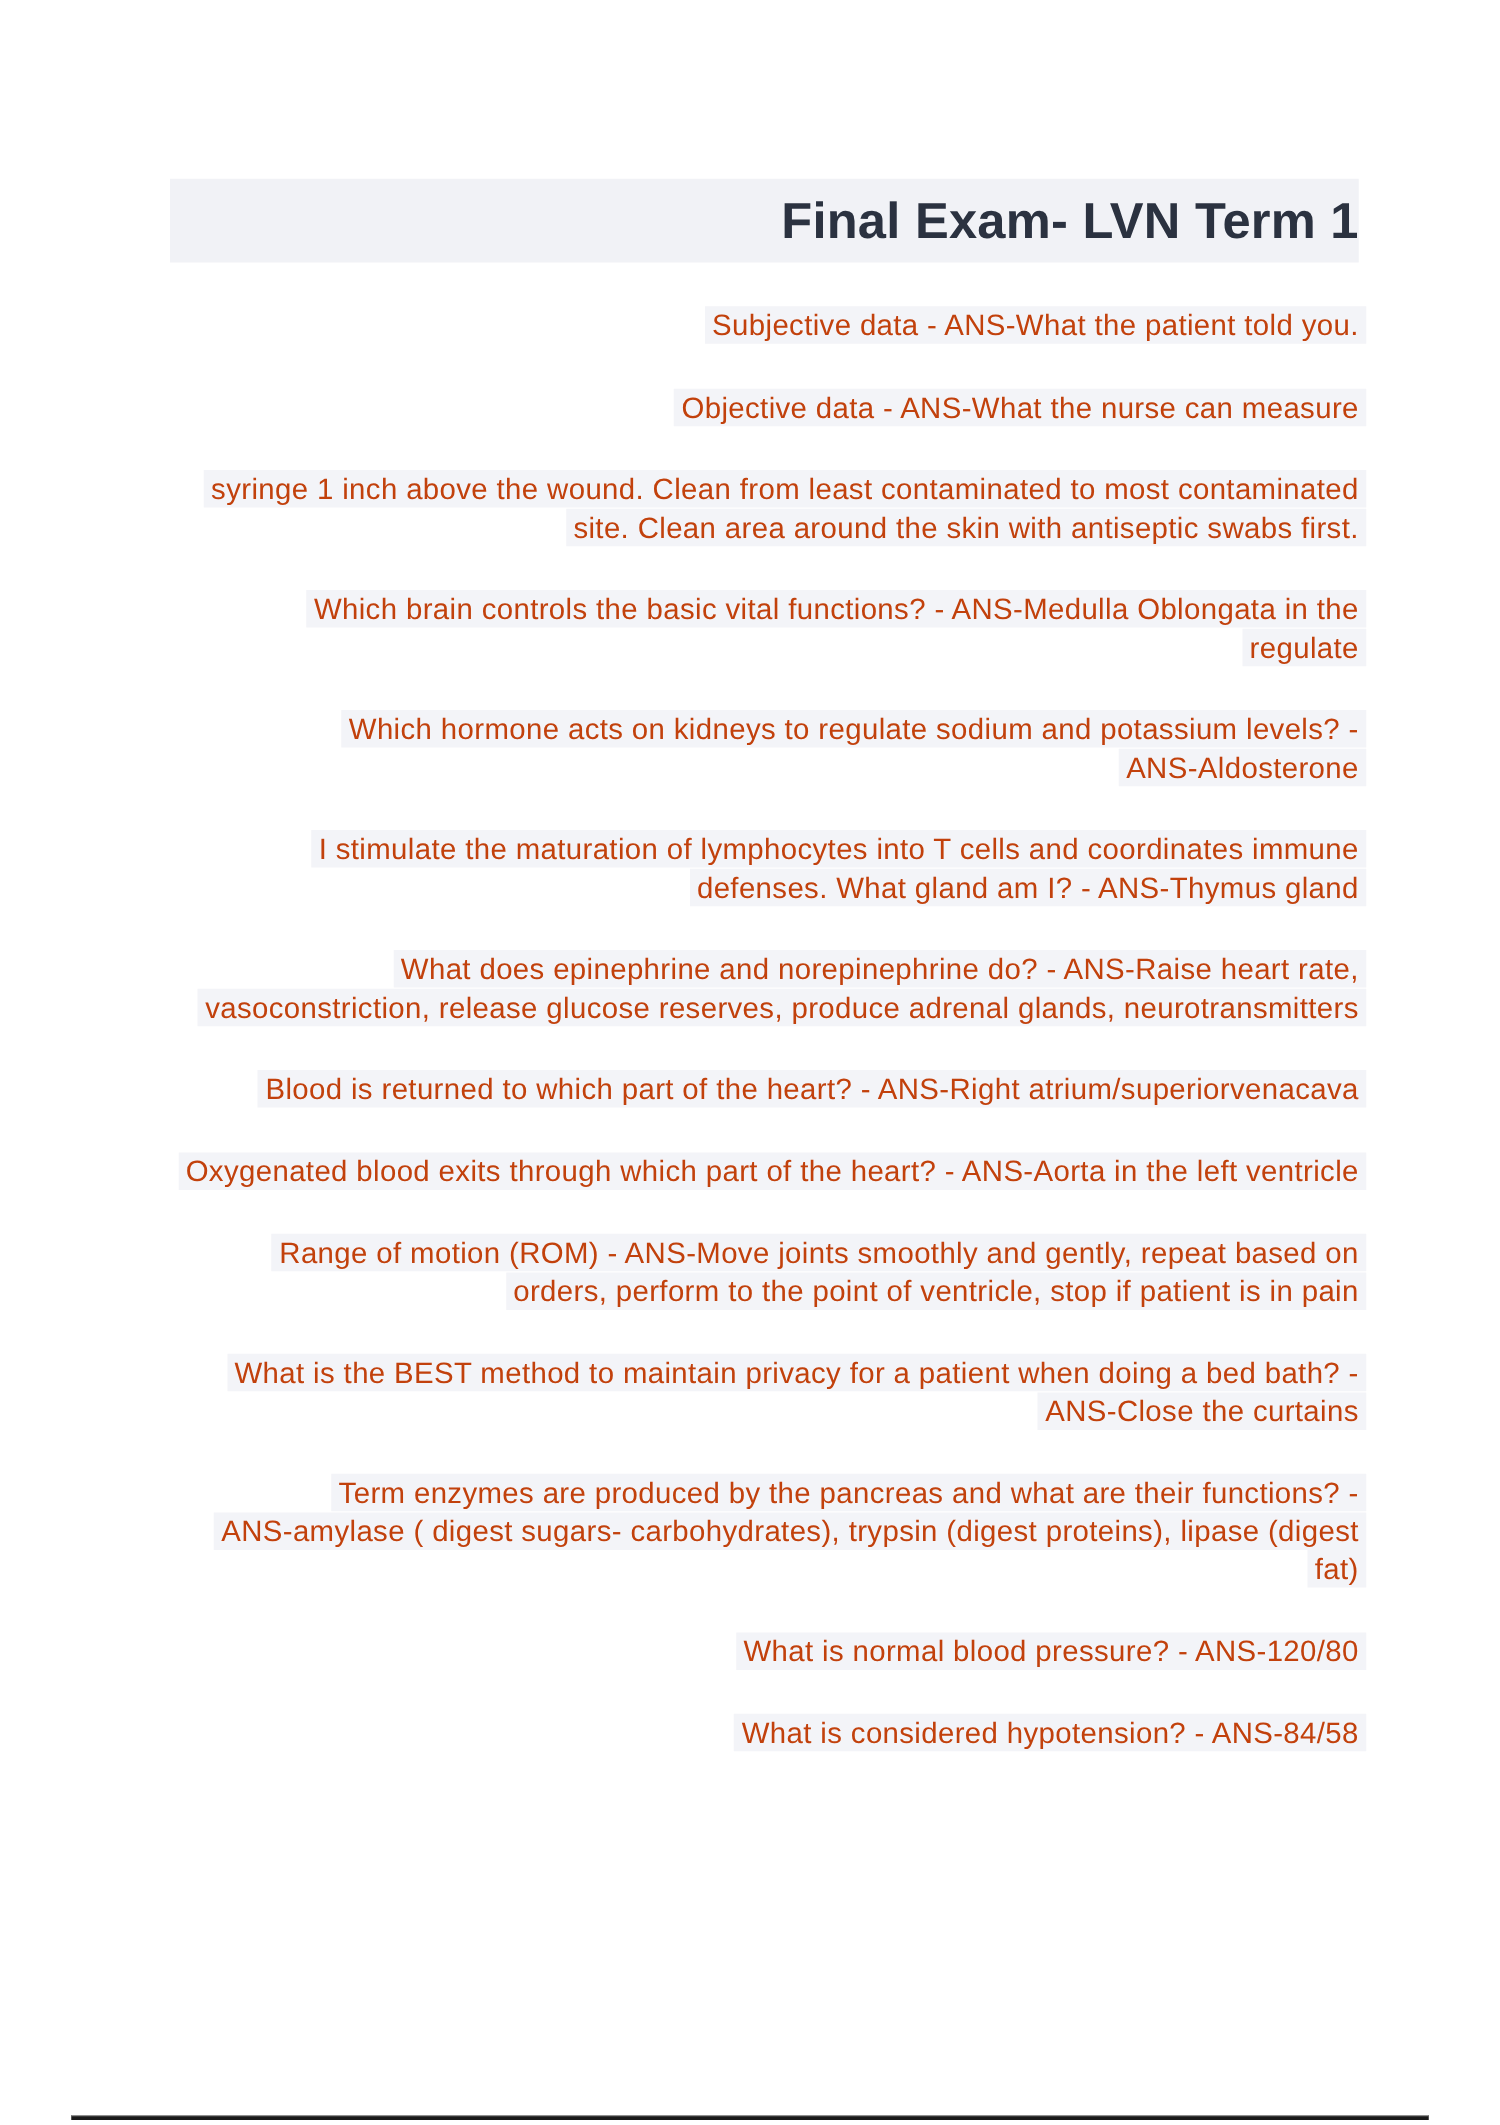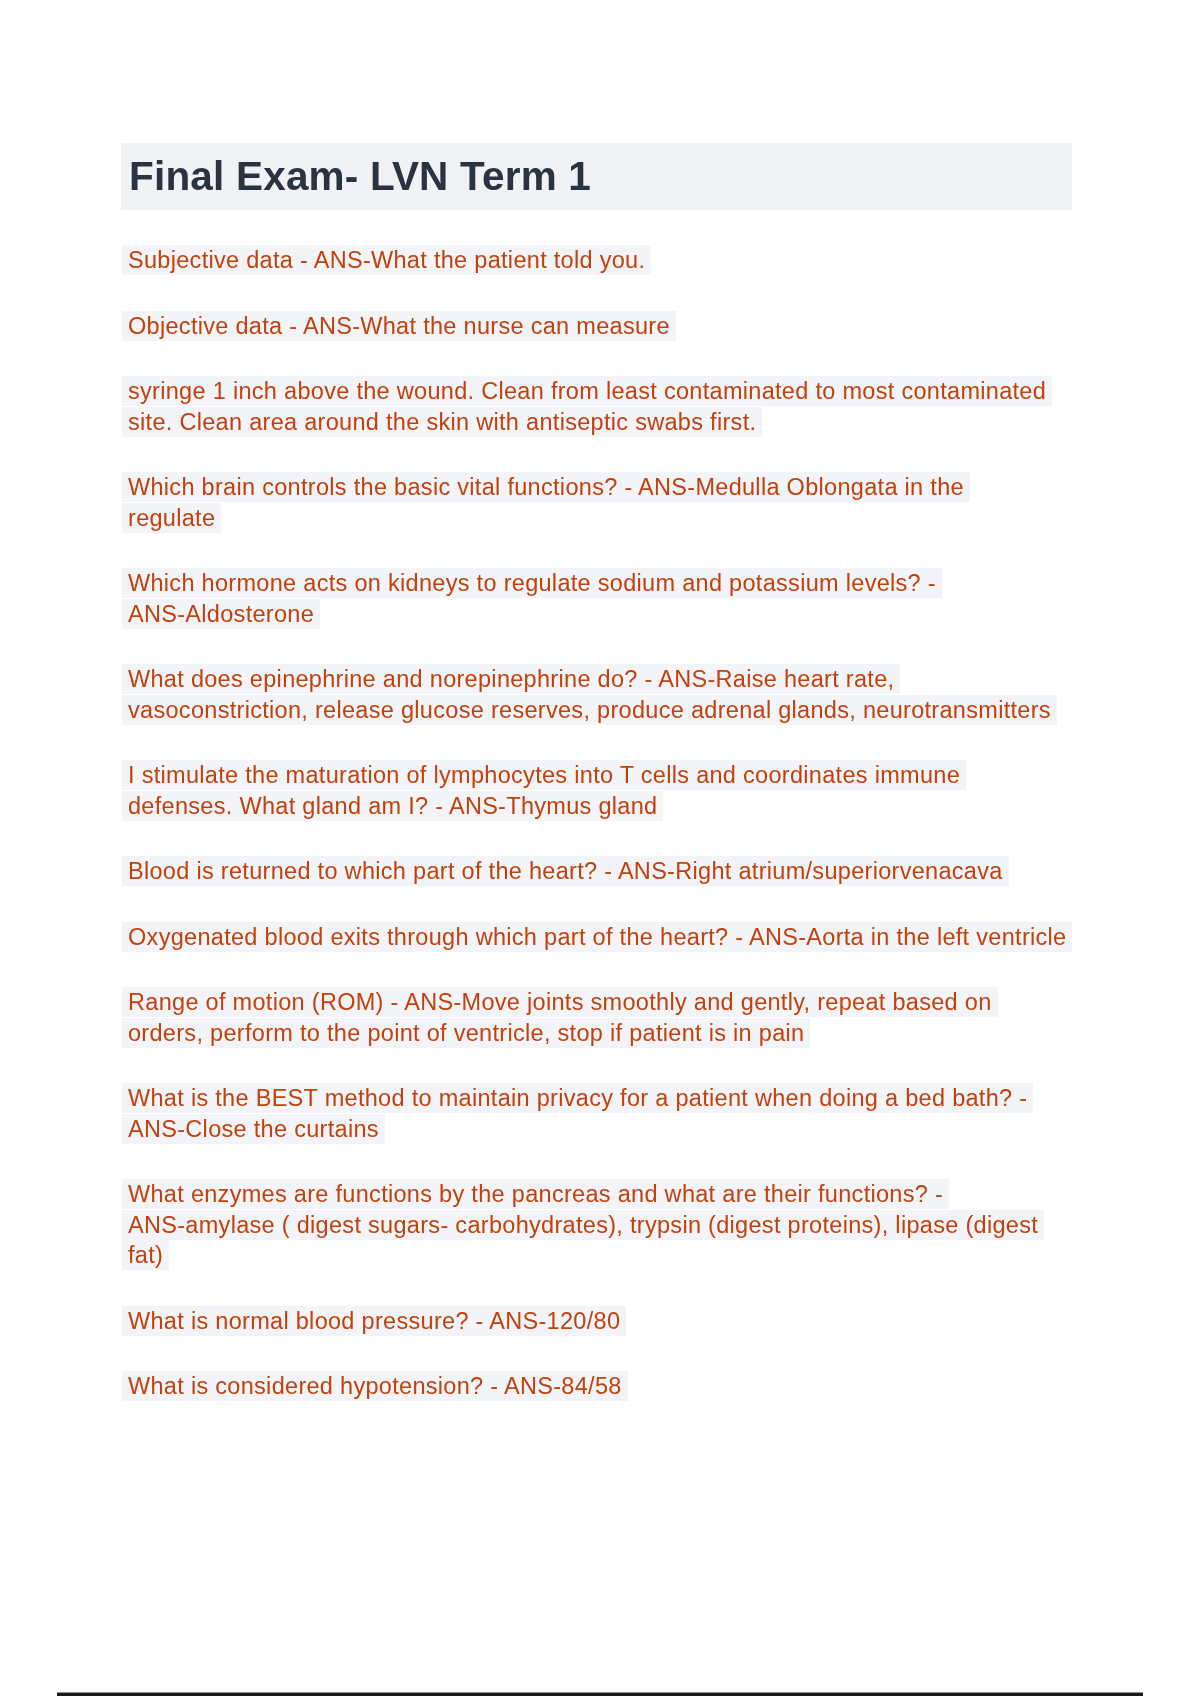--- a/index.html
+++ b/index.html
@@ -10,23 +10,24 @@
   .page {
     position: relative;
     width: 1200px;
     height: 1700px;
     background: #ffffff;
     overflow: hidden;
     font-family: "Liberation Sans", "DejaVu Sans", sans-serif;
   }
   .content {
     position: absolute;
-    left: 121px;
+    left: 136px;
     top: 143px;
     width: 951px;
+    text-align: right;
   }
   .doc-title {
     margin: 0;
     height: 67px;
     line-height: 67px;
     padding: 0 0 0 8px;
     background: #f1f2f6;
     color: #2b3240;
     font-size: 40.5px;
     font-weight: bold;
@@ -82,43 +83,43 @@
         </div>
         <div class="para">
           <div class="line"><span class="hl">Which brain controls the basic vital functions? - ANS-Medulla Oblongata in the</span></div>
           <div class="line"><span class="hl">regulate</span></div>
         </div>
         <div class="para">
           <div class="line"><span class="hl">Which hormone acts on kidneys to regulate sodium and potassium levels? -</span></div>
           <div class="line"><span class="hl">ANS-Aldosterone</span></div>
         </div>
         <div class="para">
+          <div class="line"><span class="hl">I stimulate the maturation of lymphocytes into T cells and coordinates immune</span></div>
+          <div class="line"><span class="hl">defenses. What gland am I? - ANS-Thymus gland</span></div>
+        </div>
+        <div class="para">
           <div class="line"><span class="hl">What does epinephrine and norepinephrine do? - ANS-Raise heart rate,</span></div>
           <div class="line"><span class="hl">vasoconstriction, release glucose reserves, produce adrenal glands, neurotransmitters</span></div>
-        </div>
-        <div class="para">
-          <div class="line"><span class="hl">I stimulate the maturation of lymphocytes into T cells and coordinates immune</span></div>
-          <div class="line"><span class="hl">defenses. What gland am I? - ANS-Thymus gland</span></div>
         </div>
         <div class="para">
           <div class="line"><span class="hl">Blood is returned to which part of the heart? - ANS-Right atrium/superiorvenacava</span></div>
         </div>
         <div class="para">
           <div class="line"><span class="hl">Oxygenated blood exits through which part of the heart? - ANS-Aorta in the left ventricle</span></div>
         </div>
         <div class="para">
           <div class="line"><span class="hl">Range of motion (ROM) - ANS-Move joints smoothly and gently, repeat based on</span></div>
           <div class="line"><span class="hl">orders, perform to the point of ventricle, stop if patient is in pain</span></div>
         </div>
         <div class="para">
           <div class="line"><span class="hl">What is the BEST method to maintain privacy for a patient when doing a bed bath? -</span></div>
           <div class="line"><span class="hl">ANS-Close the curtains</span></div>
         </div>
         <div class="para">
-          <div class="line"><span class="hl">What enzymes are functions by the pancreas and what are their functions? -</span></div>
+          <div class="line"><span class="hl">Term enzymes are produced by the pancreas and what are their functions? -</span></div>
           <div class="line"><span class="hl">ANS-amylase ( digest sugars- carbohydrates), trypsin (digest proteins), lipase (digest</span></div>
           <div class="line"><span class="hl">fat)</span></div>
         </div>
         <div class="para">
           <div class="line"><span class="hl">What is normal blood pressure? - ANS-120/80</span></div>
         </div>
         <div class="para">
           <div class="line"><span class="hl">What is considered hypotension? - ANS-84/58</span></div>
         </div>
       </div>

